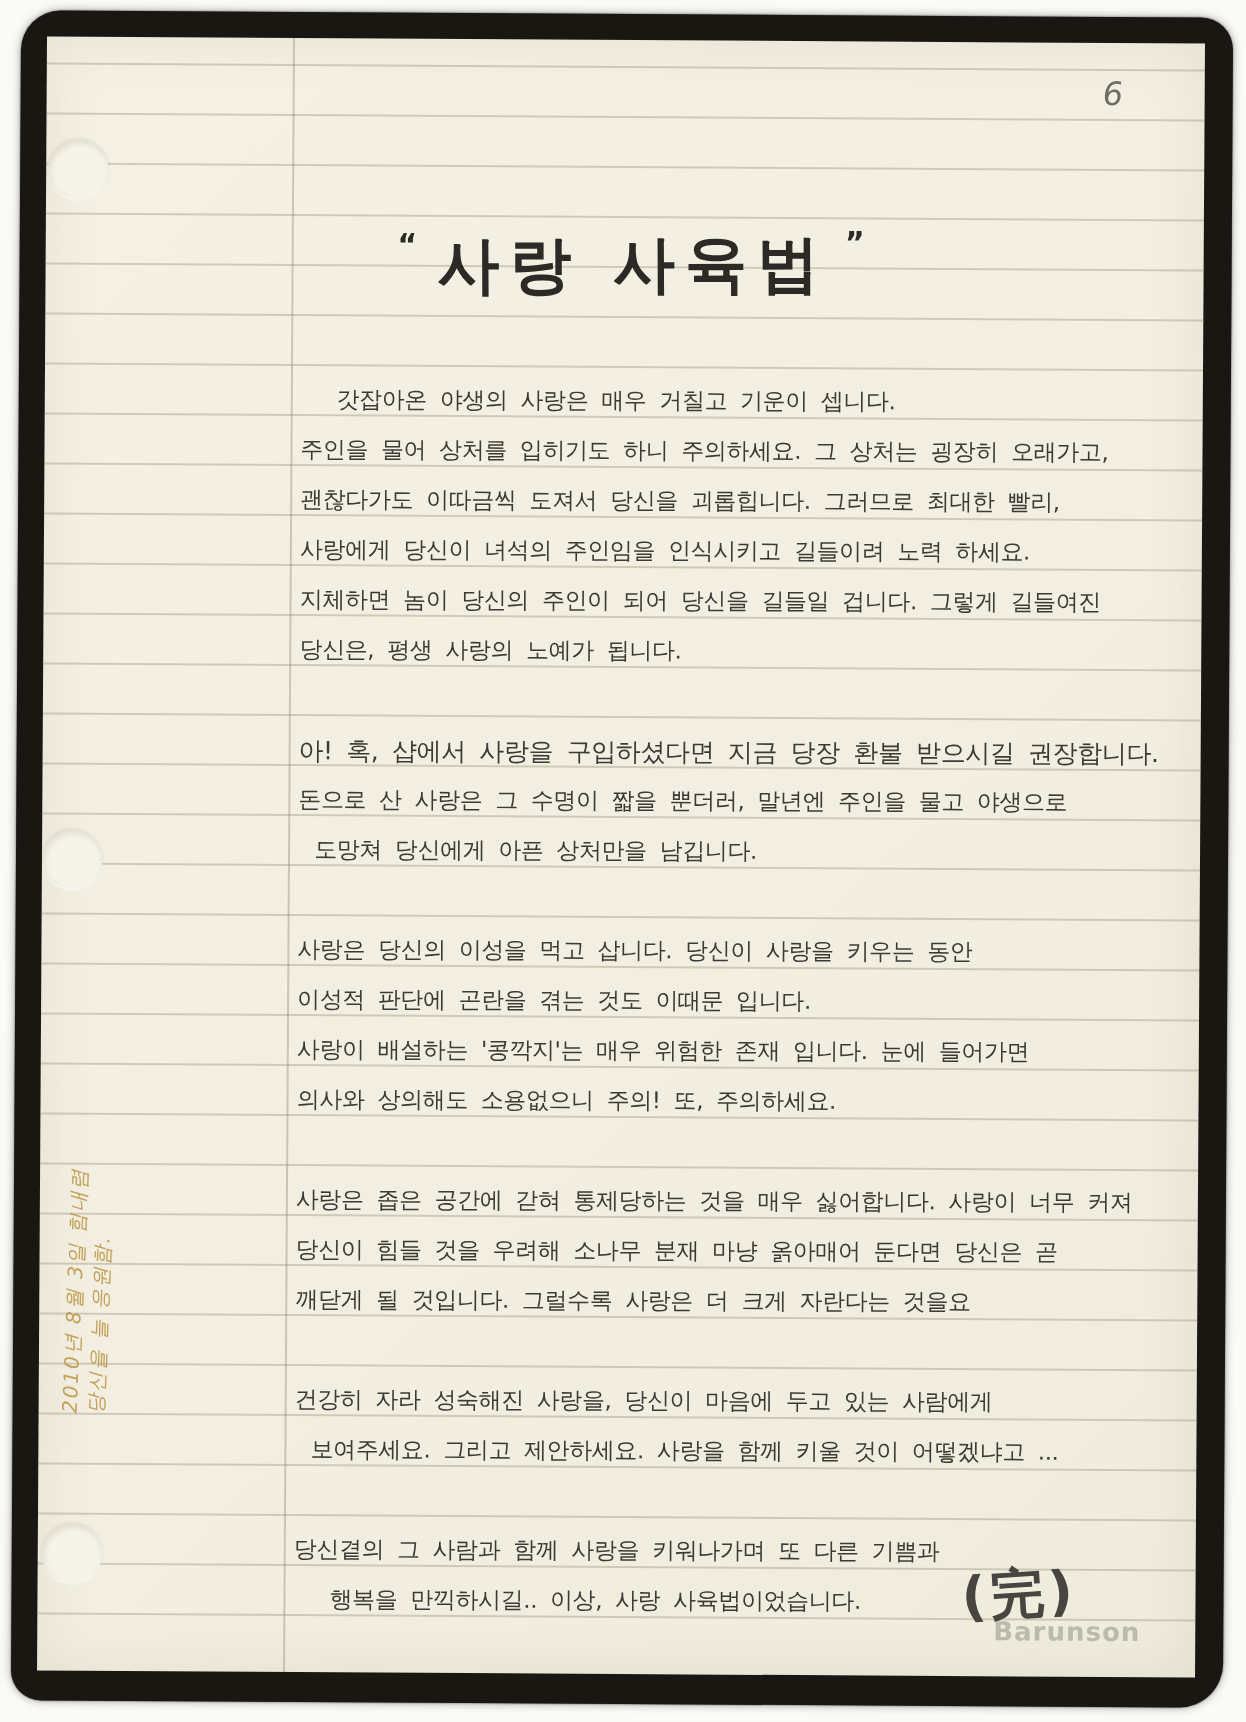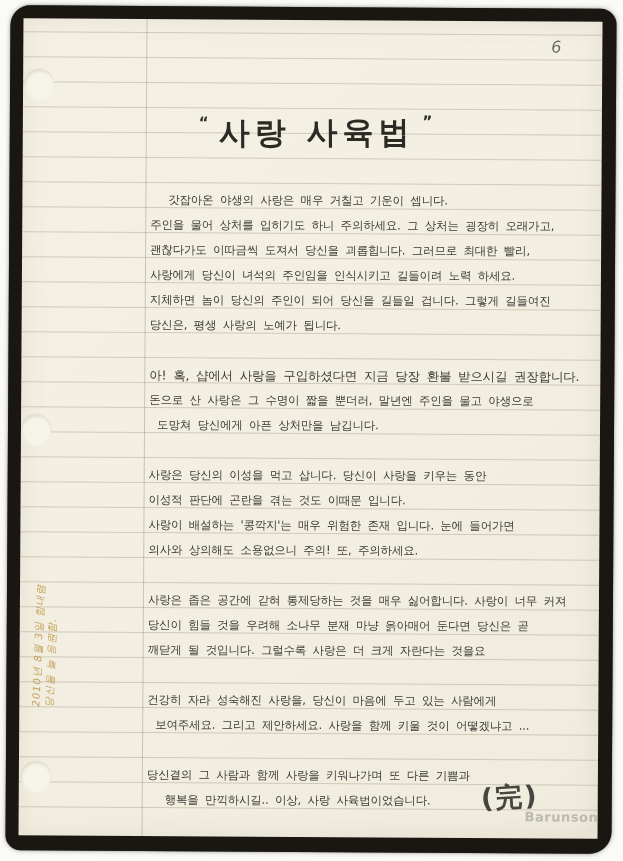--- a/index.html
+++ b/index.html
@@ -82,21 +82,21 @@
   .p5{top:668px;}
   .p6{top:743px;}
   .p2 div:first-child{font-size:12.5px;}
 
   .end-mark{
     position:absolute;left:462px;top:758px;
     color:#46453f;font-size:27px;font-weight:bold;
     transform:rotate(-4deg);letter-spacing:2px;
   }
   .brand{
-    position:absolute;left:506px;top:788px;
+    position:absolute;left:478px;top:788px;
     color:#bcb9ad;font-size:13px;font-weight:bold;letter-spacing:.5px;
   }
 
   .margin-note{
     position:absolute;left:10px;top:688px;
     transform:rotate(-88deg);transform-origin:0 0;
     color:#bd9440;font-size:10px;font-style:italic;
     white-space:nowrap;line-height:13px;
     opacity:.85;letter-spacing:1px;
   }

